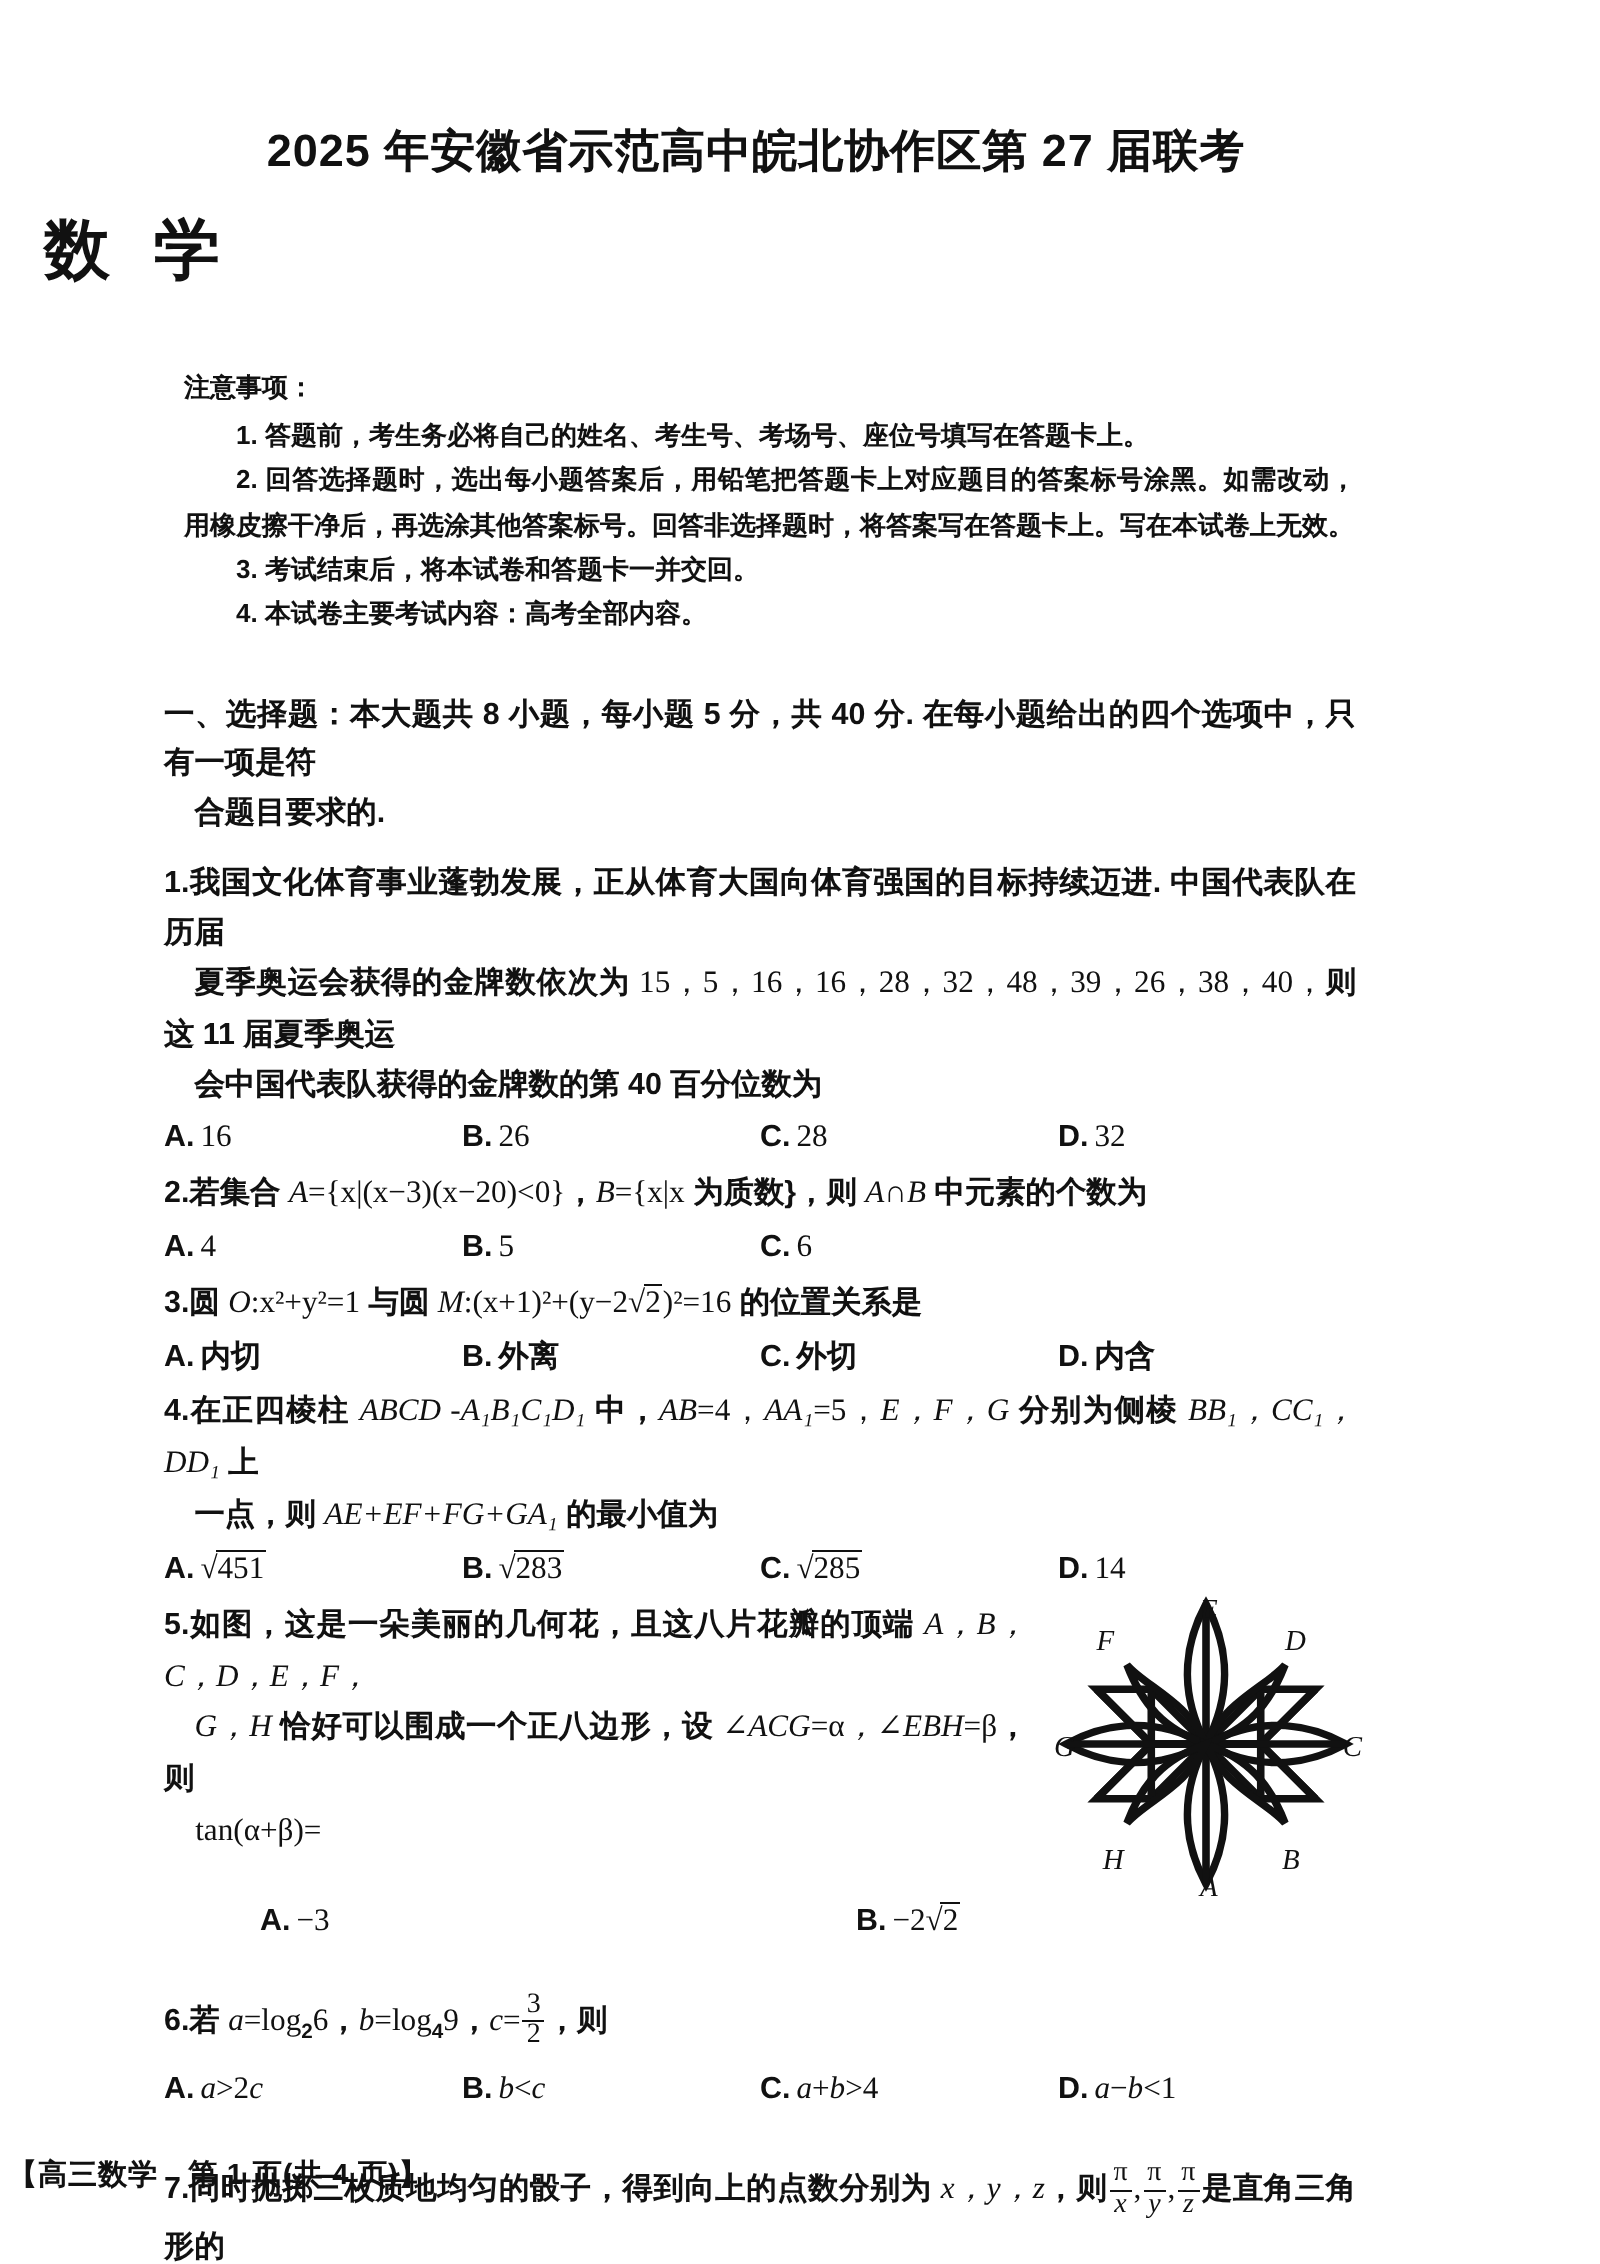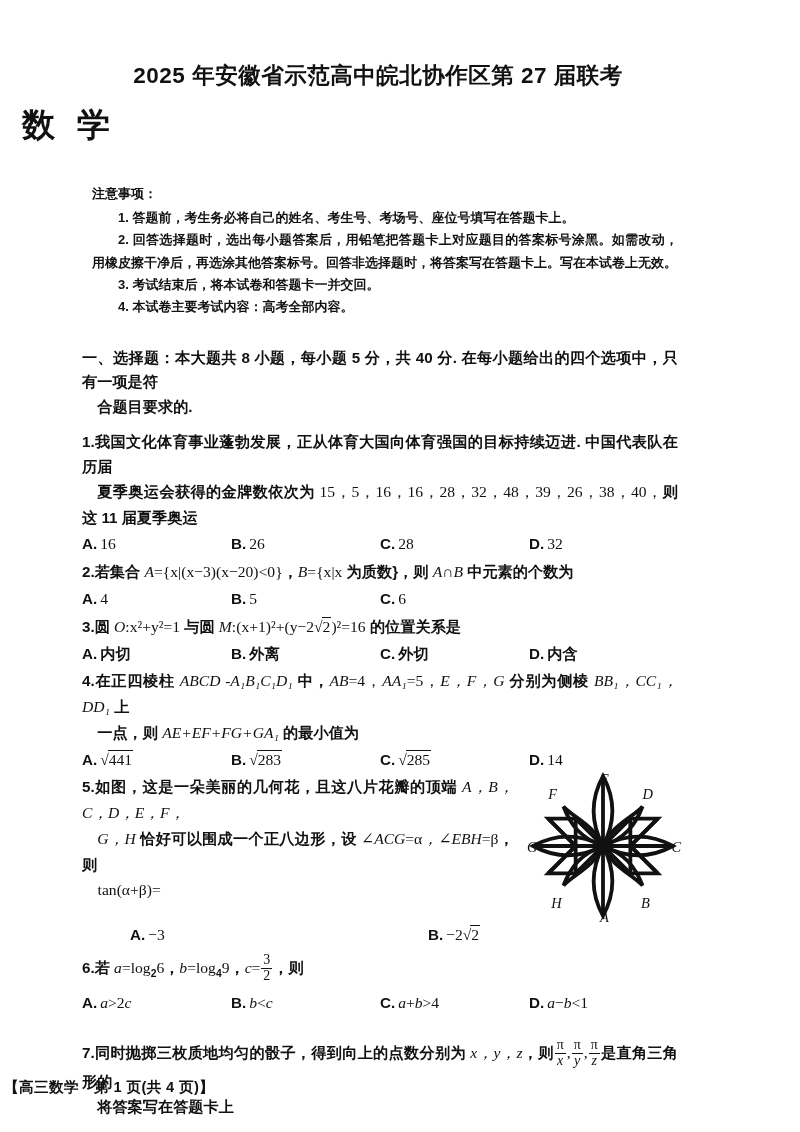--- a/index.html
+++ b/index.html
@@ -195,20 +195,21 @@
     <span>一、选择题：</span><span>本大题共 8 小题，每小题 5 分，共 40 分. 在每小题给出的四个选项中，只有一项是符</span>
     <span class="indent2">合题目要求的.</span>
   </div>
 
   <div class="qlist">
 
     <div class="q">
       <div class="q-body">
         <span>1.</span><span>我国文化体育事业蓬勃发展，正从体育大国向体育强国的目标持续迈进. 中国代表队在历届</span>
         <span class="cont"><span>夏季奥运会获得的金牌数依次为 </span><span class="mathup">15，5，16，16，28，32，48，39，26，38，40，</span><span>则这 11 届夏季奥运</span></span>
+        <span class="cont">会中国代表队获得的金牌数的第 40 百分位数为</span>
       </div>
       <div class="opts cols4">
         <div class="opt"><span class="lab">A.</span><span class="mathup">16</span></div>
         <div class="opt"><span class="lab">B.</span><span class="mathup">26</span></div>
         <div class="opt"><span class="lab">C.</span><span class="mathup">28</span></div>
         <div class="opt"><span class="lab">D.</span><span class="mathup">32</span></div>
       </div>
     </div>
 
     <div class="q">
@@ -233,21 +234,21 @@
         <div class="opt"><span class="lab">D.</span><span>内含</span></div>
       </div>
     </div>
 
     <div class="q">
       <div class="q-body">
         <span>4.</span><span>在正四棱柱 </span><span class="math">ABCD -A₁B₁C₁D₁</span><span> 中，</span><span class="math">AB</span><span class="mathup">=4，</span><span class="math">AA₁</span><span class="mathup">=5，</span><span class="math">E，F，G</span><span> 分别为侧棱 </span><span class="math">BB₁，CC₁，DD₁</span><span> 上</span>
         <span class="cont"><span>一点，则 </span><span class="math">AE+EF+FG+GA₁</span><span> 的最小值为</span></span>
       </div>
       <div class="opts cols4">
-        <div class="opt"><span class="lab">A.</span><span class="sqrt"><span class="rad">√</span><span class="radicand">441</span></span></div>
+        <div class="opt"><span class="lab">A.</span><span class="sqrt"><span class="rad">√</span><span class="radicand">451</span></span></div>
         <div class="opt"><span class="lab">B.</span><span class="sqrt"><span class="rad">√</span><span class="radicand">283</span></span></div>
         <div class="opt"><span class="lab">C.</span><span class="sqrt"><span class="rad">√</span><span class="radicand">285</span></span></div>
         <div class="opt"><span class="lab">D.</span><span class="mathup">14</span></div>
       </div>
     </div>
 
     <div class="q has-fig">
       <div class="fig-wrap">
         <svg viewBox="0 0 200 200" width="166" height="152">
           <g fill="none" stroke="#111" stroke-width="5" stroke-linejoin="miter">
@@ -305,21 +306,21 @@
         <span>5.</span><span>如图，这是一朵美丽的几何花，且这八片花瓣的顶端 </span><span class="math">A，B，C，D，E，F，</span>
         <span class="cont"><span class="math">G，H</span><span> 恰好可以围成一个正八边形，设 </span><span class="math">∠ACG</span><span class="mathup">=α</span><span class="math">，∠EBH</span><span class="mathup">=β</span><span>，则</span></span>
         <span class="cont mathup">tan(α+β)=</span>
       </div>
       <div class="opts cols2">
         <div class="opt"><span class="lab">A.</span><span class="mathup">−3</span></div>
         <div class="opt"><span class="lab">B.</span><span class="mathup">−2<span class="sqrt"><span class="rad">√</span><span class="radicand">2</span></span></span></div>
       </div>
     </div>
 
-    <div class="q" style="margin-top:5px;">
+    <div class="q" style="margin-top:22px;">
       <div class="q-body">
         <span>6.</span><span>若 </span><span class="math">a</span><span class="mathup">=log</span><sub class="sm">2</sub><span class="mathup">6</span><span>，</span><span class="math">b</span><span class="mathup">=log</span><sub class="sm">4</sub><span class="mathup">9</span><span>，</span><span class="math">c</span><span class="mathup">=</span><span class="frac"><span class="num">3</span><span class="den">2</span></span><span>，则</span>
       </div>
       <div class="opts cols4" style="margin-top:6px;">
         <div class="opt"><span class="lab">A.</span><span class="math">a<span class="mathup">&gt;2</span>c</span></div>
         <div class="opt"><span class="lab">B.</span><span class="math">b<span class="mathup">&lt;</span>c</span></div>
         <div class="opt"><span class="lab">C.</span><span class="math">a<span class="mathup">+</span>b<span class="mathup">&gt;4</span></span></div>
         <div class="opt"><span class="lab">D.</span><span class="math">a<span class="mathup">−</span>b<span class="mathup">&lt;1</span></span></div>
       </div>
     </div>

